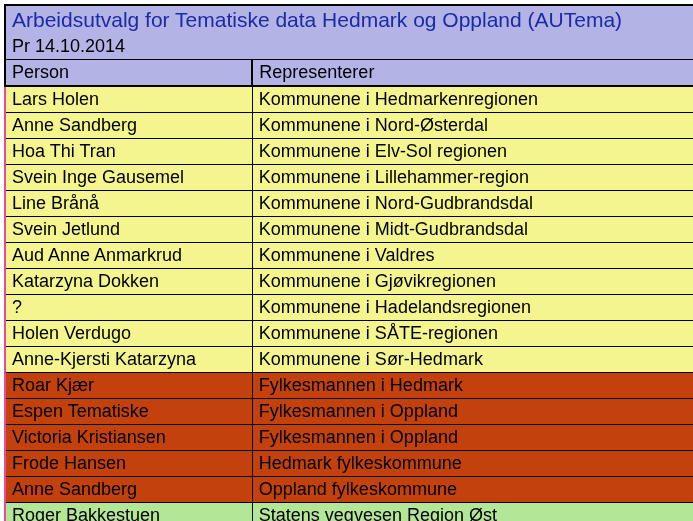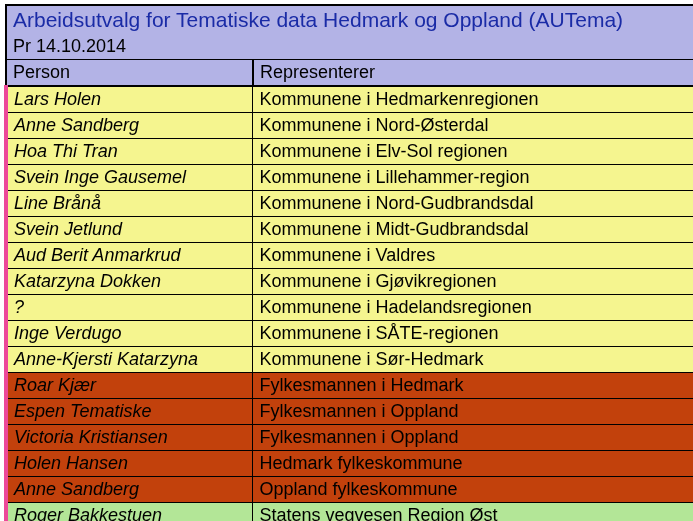--- a/index.html
+++ b/index.html
@@ -46,23 +46,22 @@
       color: #000;
       font-size: 18px;
       border-left: 2px solid #000;
       border-right: 2px solid #000;
       border-bottom: 2px solid #000;
     }
     .header-row td:first-child {
       border-right: 1px solid #000;
     }
     .data-row td:first-child {
-      border-left: 4px solid #ec4899;
+      border-left: 2px solid #ec4899;
       border-right: 1px solid #000;
-      font-style: italic;
     }
     .data-row td:last-child {
       border-right: 2px solid #000;
     }
     .yellow td {
       background-color: #f5f58f;
     }
     .orange td {
       background-color: #c2410c;
     }
@@ -112,53 +111,53 @@
       </tr>
       <tr class="data-row yellow">
         <td class="col-person">Line Brånå</td>
         <td class="col-rep">Kommunene i Nord-Gudbrandsdal</td>
       </tr>
       <tr class="data-row yellow">
         <td class="col-person">Svein Jetlund</td>
         <td class="col-rep">Kommunene i Midt-Gudbrandsdal</td>
       </tr>
       <tr class="data-row yellow">
-        <td class="col-person">Aud Berit Anmarkrud</td>
+        <td class="col-person">Aud Anne Anmarkrud</td>
         <td class="col-rep">Kommunene i Valdres</td>
       </tr>
       <tr class="data-row yellow">
         <td class="col-person">Katarzyna Dokken</td>
         <td class="col-rep">Kommunene i Gjøvikregionen</td>
       </tr>
       <tr class="data-row yellow">
         <td class="col-person">?</td>
         <td class="col-rep">Kommunene i Hadelandsregionen</td>
       </tr>
       <tr class="data-row yellow">
-        <td class="col-person">Inge Verdugo</td>
+        <td class="col-person">Holen Verdugo</td>
         <td class="col-rep">Kommunene i SÅTE-regionen</td>
       </tr>
       <tr class="data-row yellow">
         <td class="col-person">Anne-Kjersti Katarzyna</td>
         <td class="col-rep">Kommunene i Sør-Hedmark</td>
       </tr>
       <tr class="data-row orange">
         <td class="col-person">Roar Kjær</td>
         <td class="col-rep">Fylkesmannen i Hedmark</td>
       </tr>
       <tr class="data-row orange">
         <td class="col-person">Espen Tematiske</td>
         <td class="col-rep">Fylkesmannen i Oppland</td>
       </tr>
       <tr class="data-row orange">
         <td class="col-person">Victoria Kristiansen</td>
         <td class="col-rep">Fylkesmannen i Oppland</td>
       </tr>
       <tr class="data-row orange">
-        <td class="col-person">Holen Hansen</td>
+        <td class="col-person">Frode Hansen</td>
         <td class="col-rep">Hedmark fylkeskommune</td>
       </tr>
       <tr class="data-row orange">
         <td class="col-person">Anne Sandberg</td>
         <td class="col-rep">Oppland fylkeskommune</td>
       </tr>
       <tr class="data-row green">
         <td class="col-person">Roger Bakkestuen</td>
         <td class="col-rep">Statens vegvesen Region Øst</td>
       </tr>

